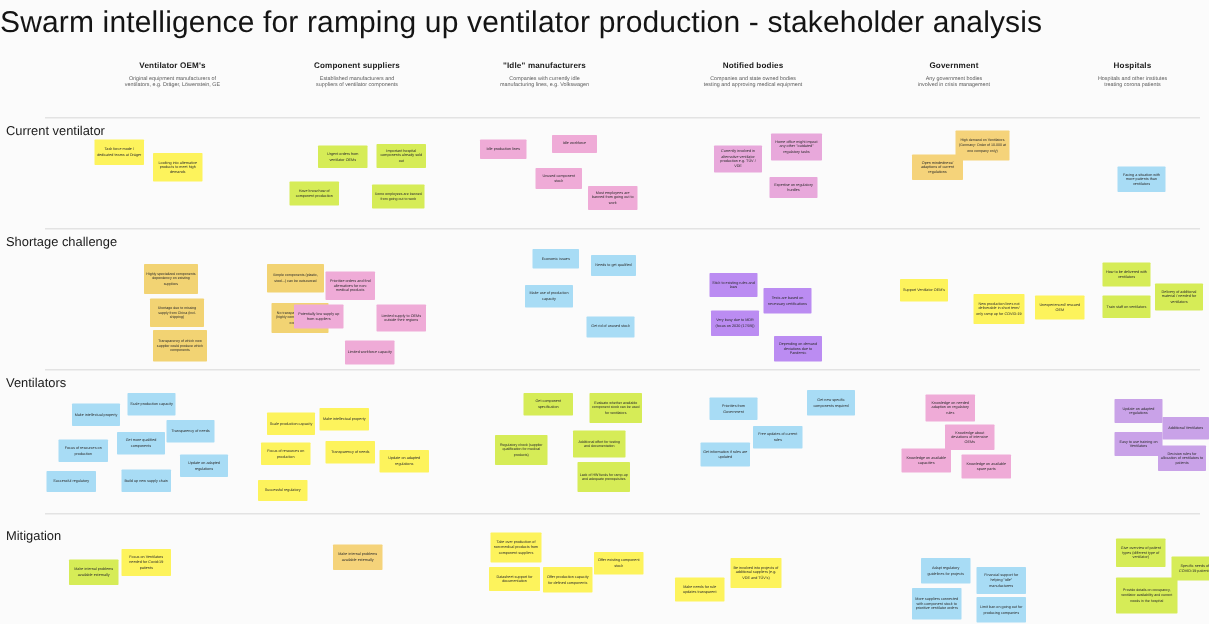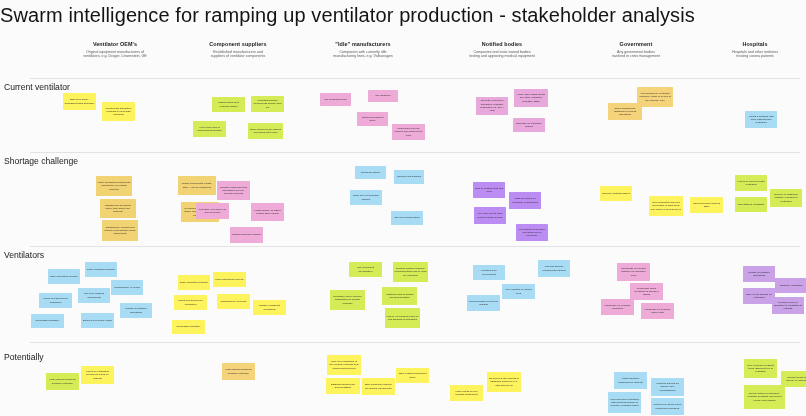--- a/index.html
+++ b/index.html
@@ -95,21 +95,21 @@
       <div class="hrule top" style="top: 78px;"></div>
       <div class="hrule top" style="top: 152px;"></div>
       <div class="hrule top" style="top: 246px;"></div>
       <div class="hrule top" style="top: 342px;"></div>
     </div>
 
   <div id="row-labels">
       <div class="row-label" style="top: 82px;">Current ventilator</div>
       <div class="row-label" style="top: 156px;">Shortage challenge</div>
       <div class="row-label" style="top: 250px;">Ventilators</div>
-      <div class="row-label" style="top: 352px;">Potentially</div>
+      <div class="row-label" style="top: 352px;">Mitigation</div>
     </div>
 
   <div id="notes-layer">
       <div class="note" style="left: 63px; top: 93px; width: 33px; height: 17px; background: rgb(253, 243, 92);">Task force mode / dedicated teams at Dräger</div>
       <div class="note" style="left: 102px; top: 102px; width: 33px; height: 19px; background: rgb(253, 243, 92);">Looking into alternative products to meet high demands</div>
       <div class="note" style="left: 212px; top: 97px; width: 33px; height: 15px; background: rgb(214, 236, 87);">Urgent orders from ventilator OEMs</div>
       <div class="note" style="left: 251px; top: 96px; width: 33px; height: 16px; background: rgb(214, 236, 87);">Important hospital components already sold out</div>
       <div class="note" style="left: 193px; top: 121px; width: 33px; height: 16px; background: rgb(214, 236, 87);">Have know-how of component production</div>
       <div class="note big" style="left: 248px; top: 123px; width: 35px; height: 16px; background: rgb(214, 236, 87);">Some employees are banned from going out to work</div>
       <div class="note" style="left: 320px; top: 93px; width: 31px; height: 13px; background: rgb(239, 171, 215);">Idle production lines</div>

